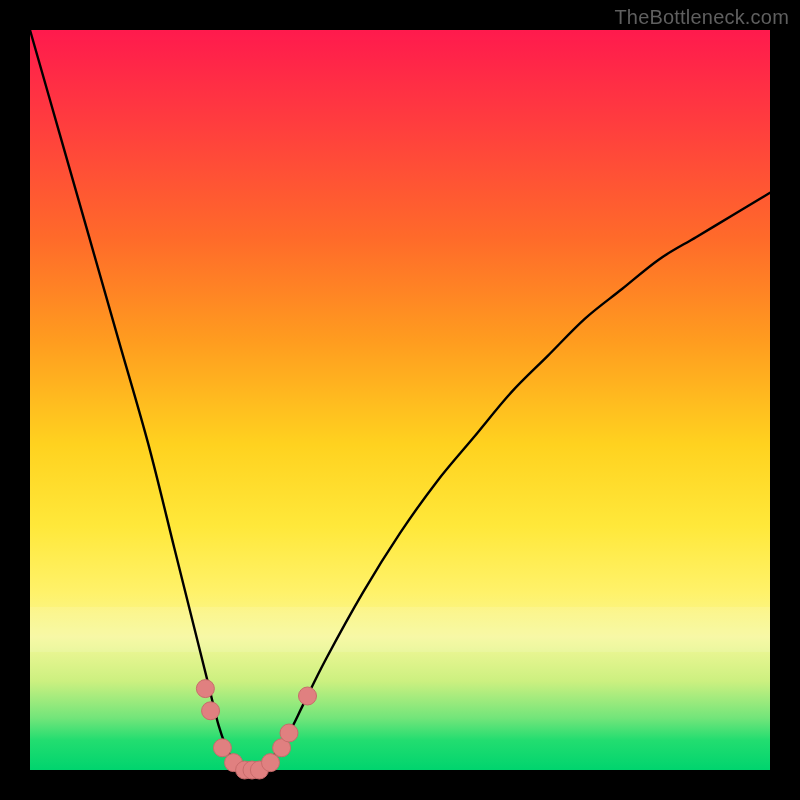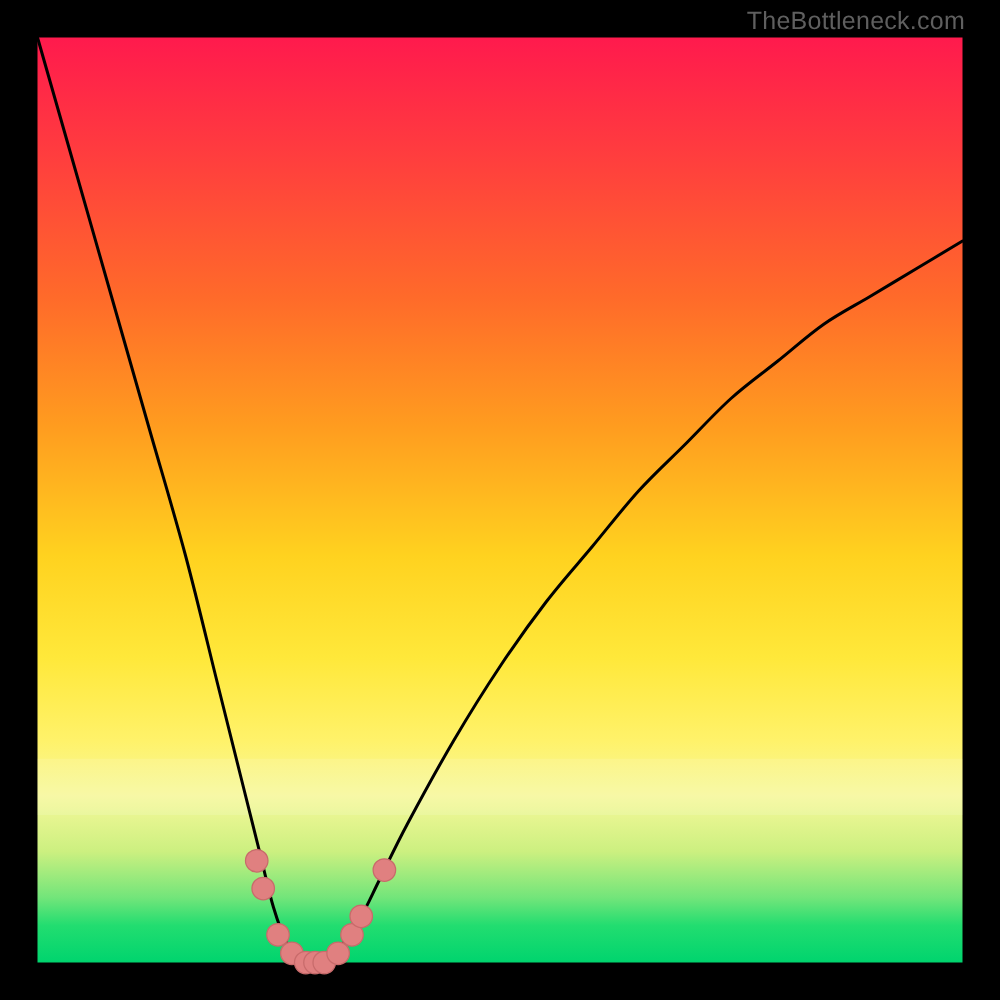--- a/index.html
+++ b/index.html
@@ -42,21 +42,21 @@
     position: absolute;
     left: 0; right: 0;
     top: 78%;
     height: 6%;
     background: rgba(255,255,255,0.12);
     pointer-events: none;
   }
   .watermark {
     position: absolute;
     top: 6px;
-    right: 28px;
+    right: 11px;
     color: #5f5f5f;
     font-size: 20px;
     letter-spacing: 0.2px;
     user-select: none;
   }
   svg.overlay {
     position: absolute;
     left: 30px;
     top: 30px;
     width: 740px;

